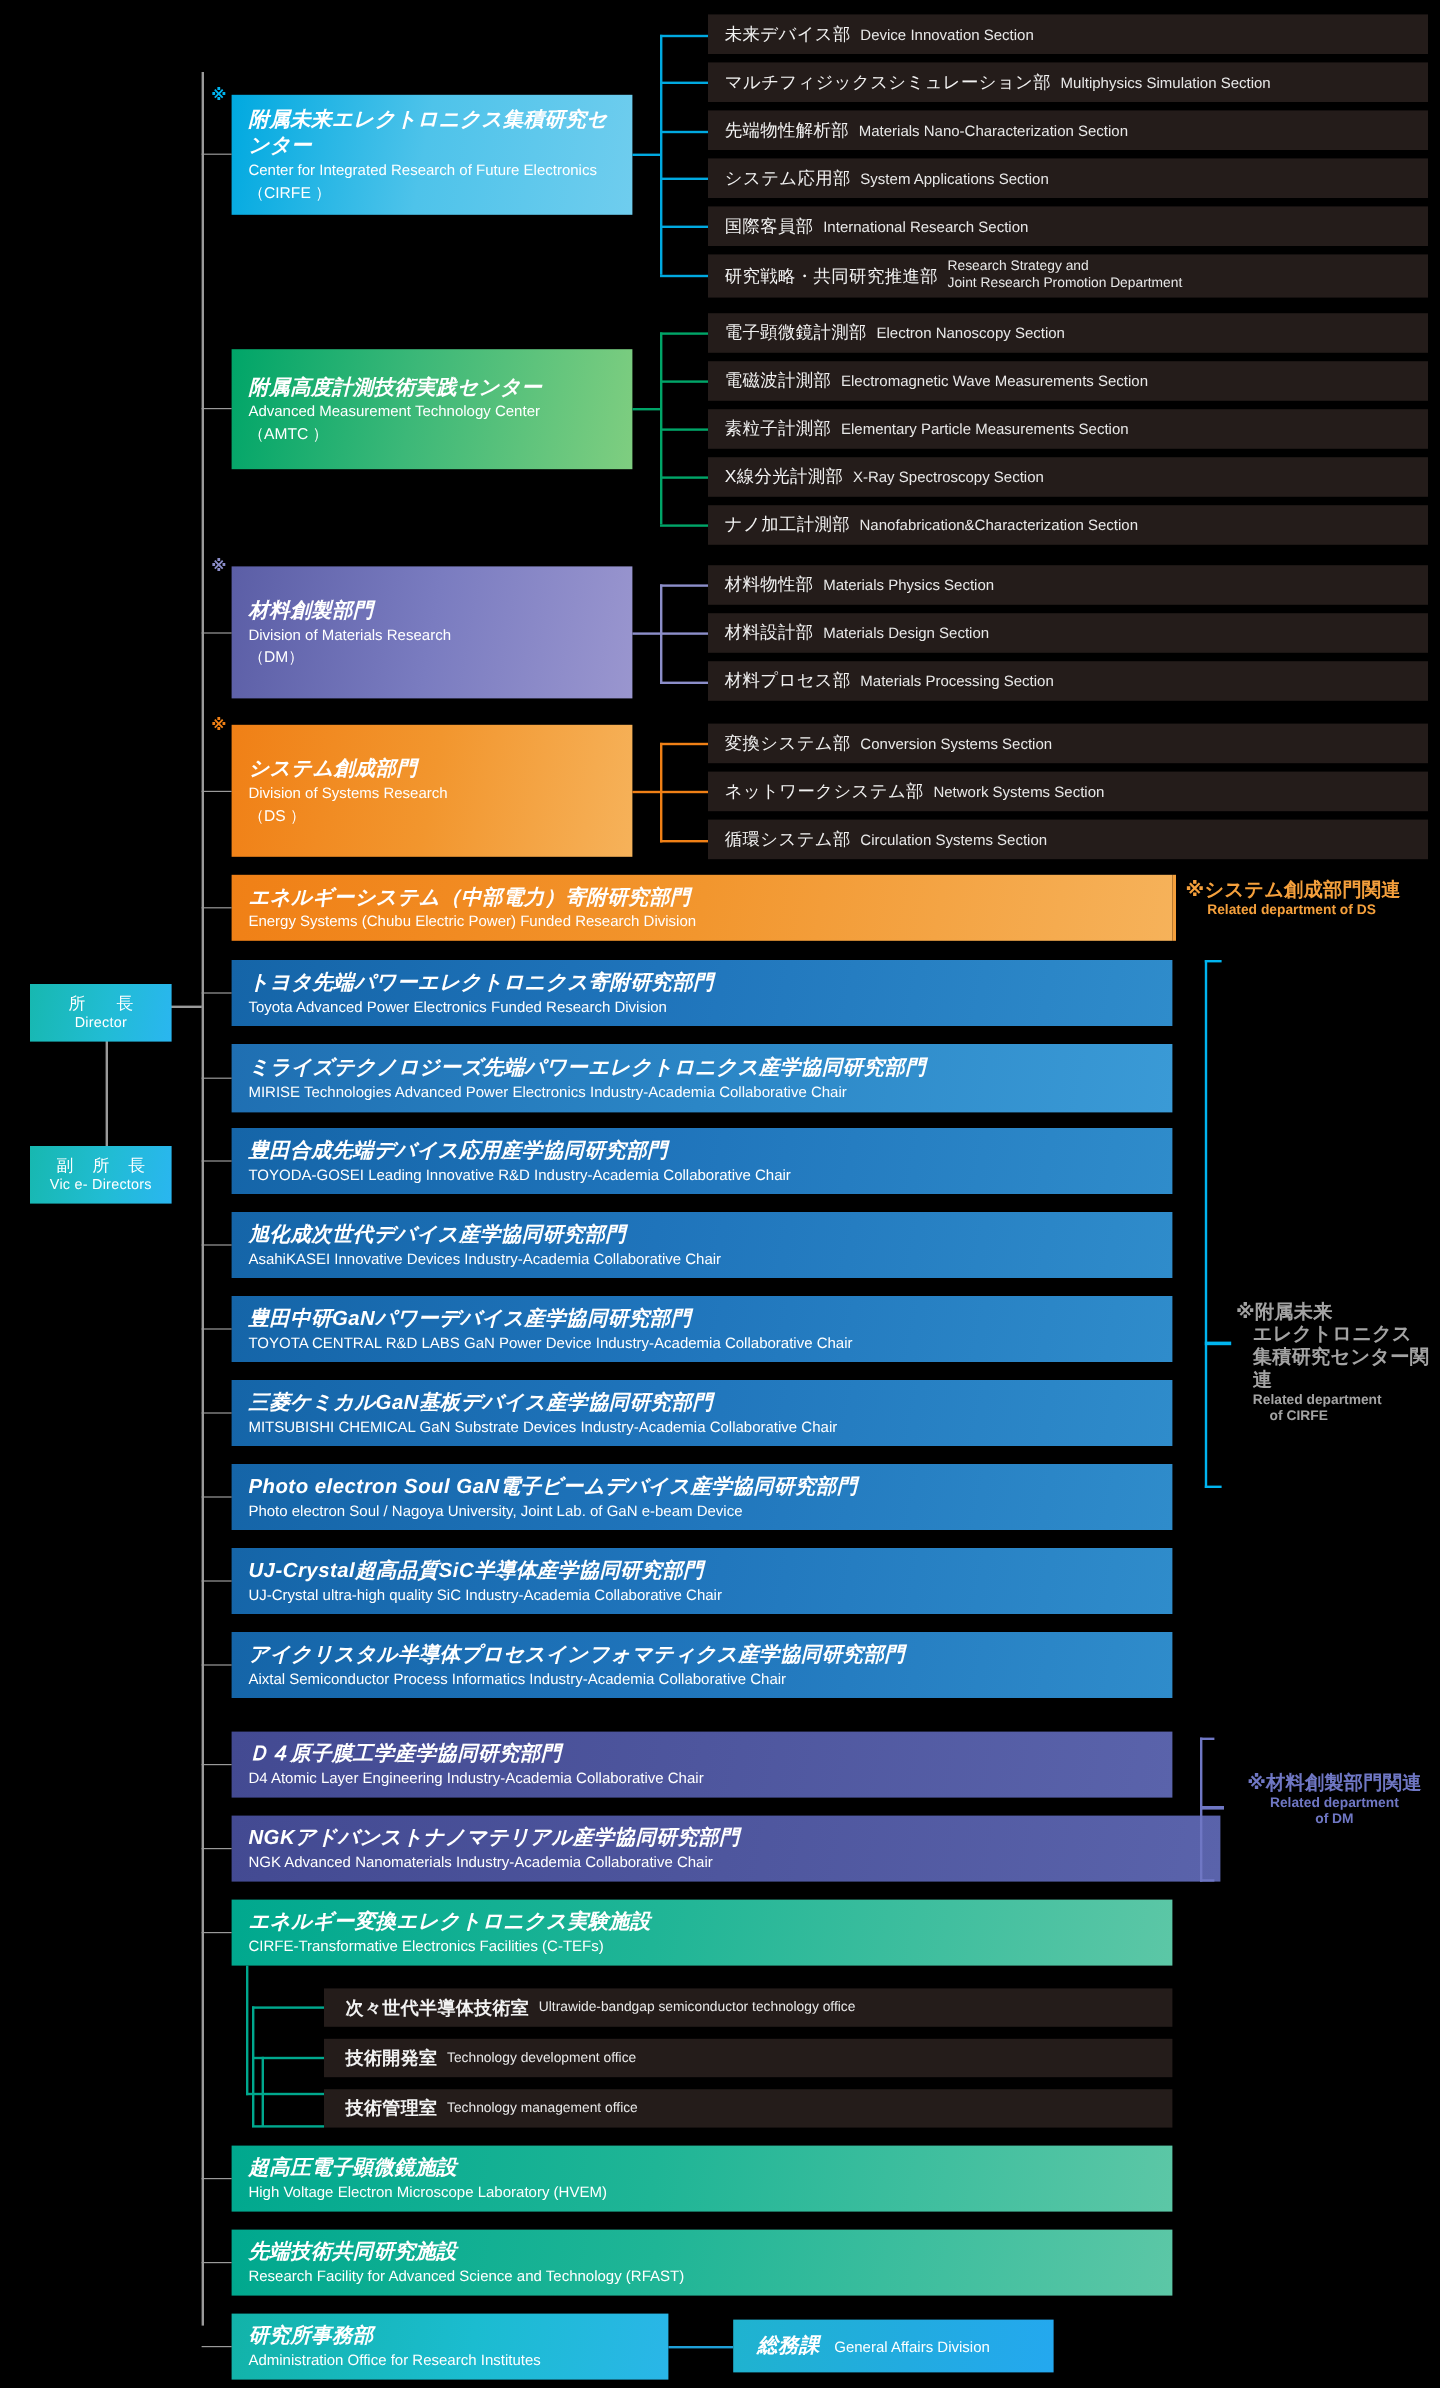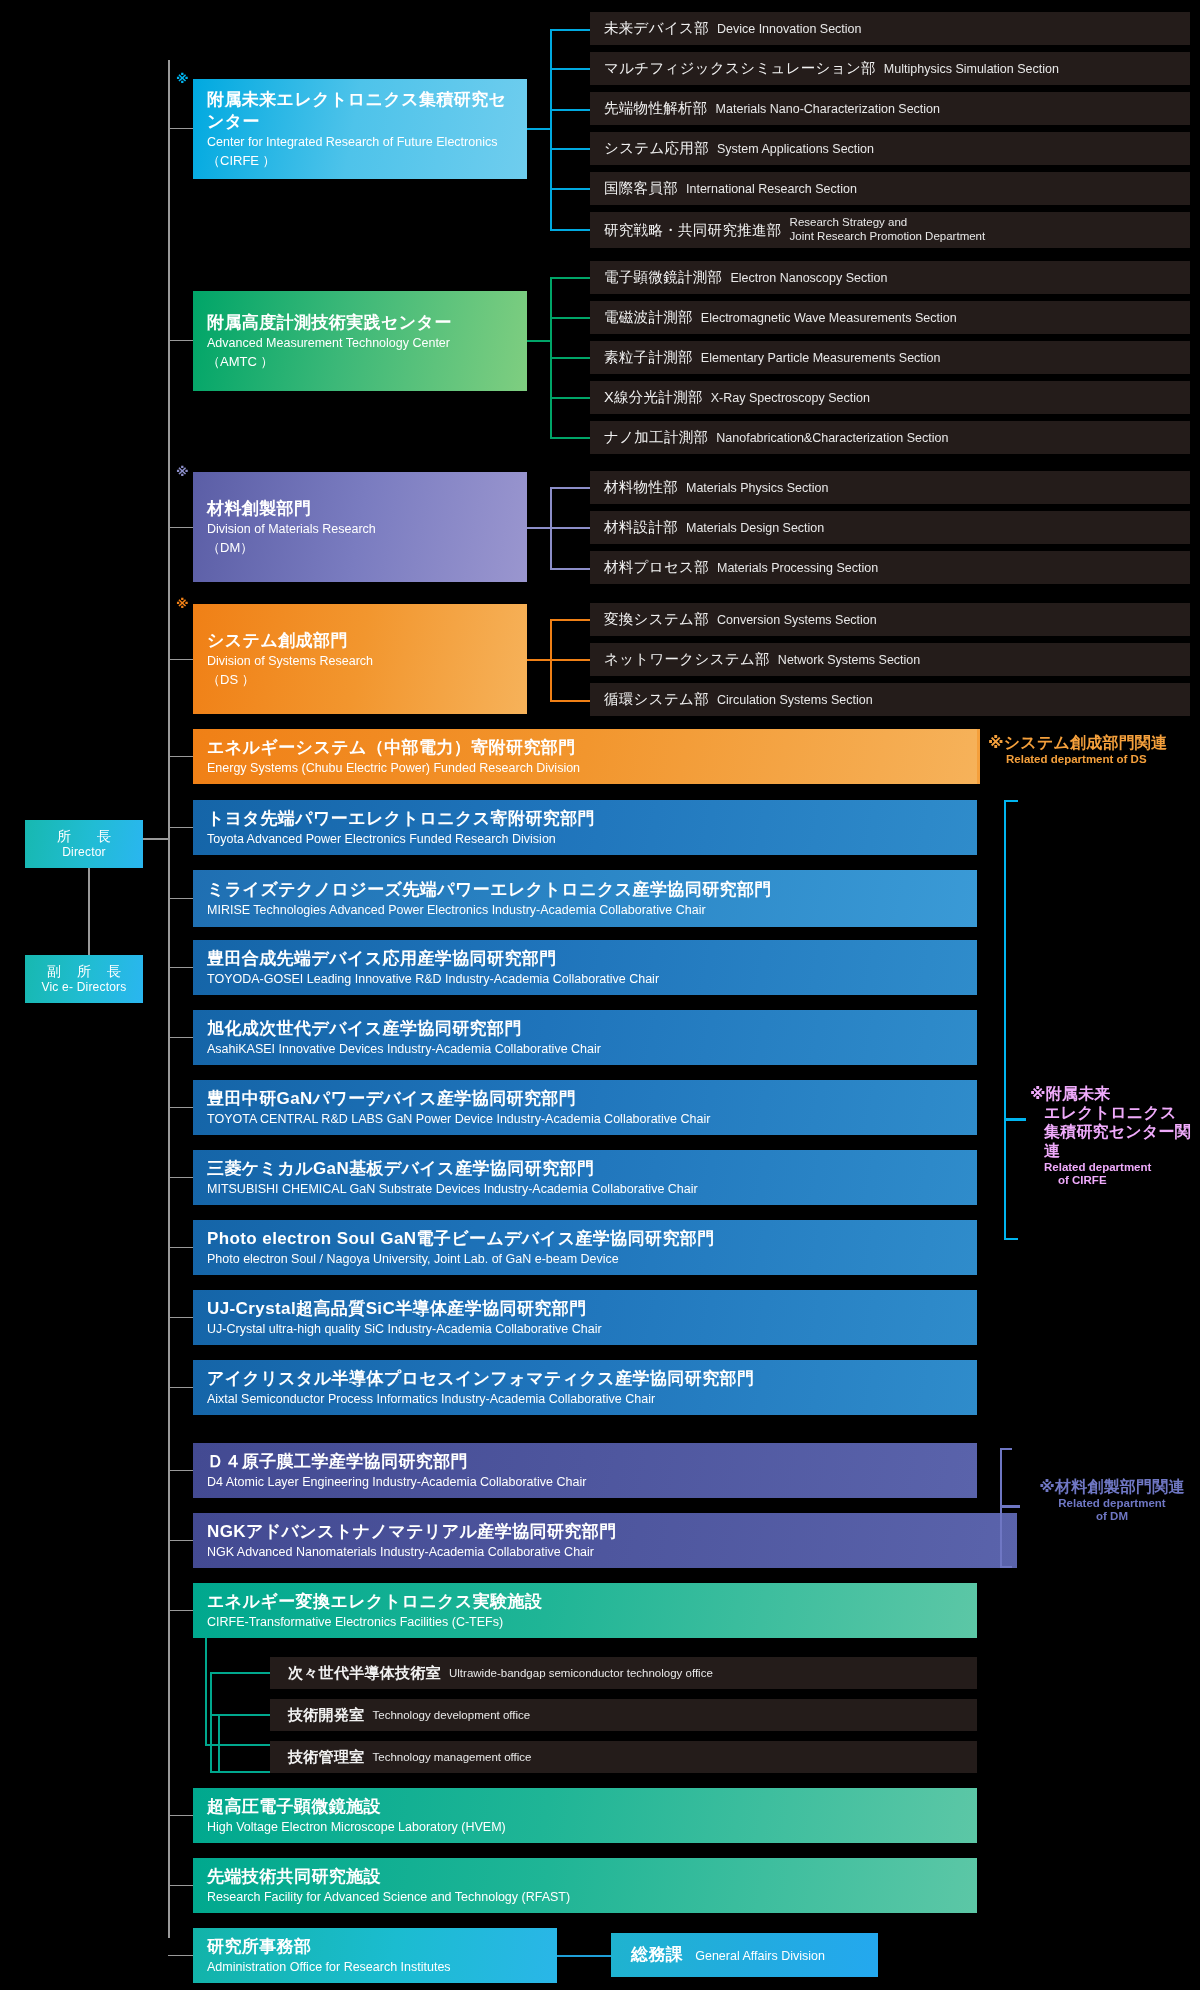--- a/index.html
+++ b/index.html
@@ -25,20 +25,21 @@
     display:flex;
     flex-direction:column;
     justify-content:center;
   }
   .blk .jp{
     font-size:17px;
     font-weight:700;
     line-height:1.28;
     letter-spacing:.4px;
     color:#fff;
+    font-style:italic;
   }
   .blk .en{
     font-size:12.5px;
     font-weight:400;
     line-height:1.3;
     color:#fff;
     margin-top:2px;
   }
   .blk .abbr{
     font-size:13px;
@@ -94,21 +95,21 @@
 
   
   .note{
     position:absolute;
     font-weight:700;
     line-height:1.18;
     letter-spacing:.2px;
   }
   .note .l1{font-size:16px;}
   .note.orange{color:#f5a03c;}
-  .note.cyan{color:#f0abfc;}
+  .note.cyan{color:#a3a3a3;}
   .note.purple{color:#6f77c4;}
   .note .en{font-size:11.5px;letter-spacing:0;}
 
   
   .dirbox{
     position:absolute;
     box-sizing:border-box;
     display:flex;
     flex-direction:column;
     align-items:center;

